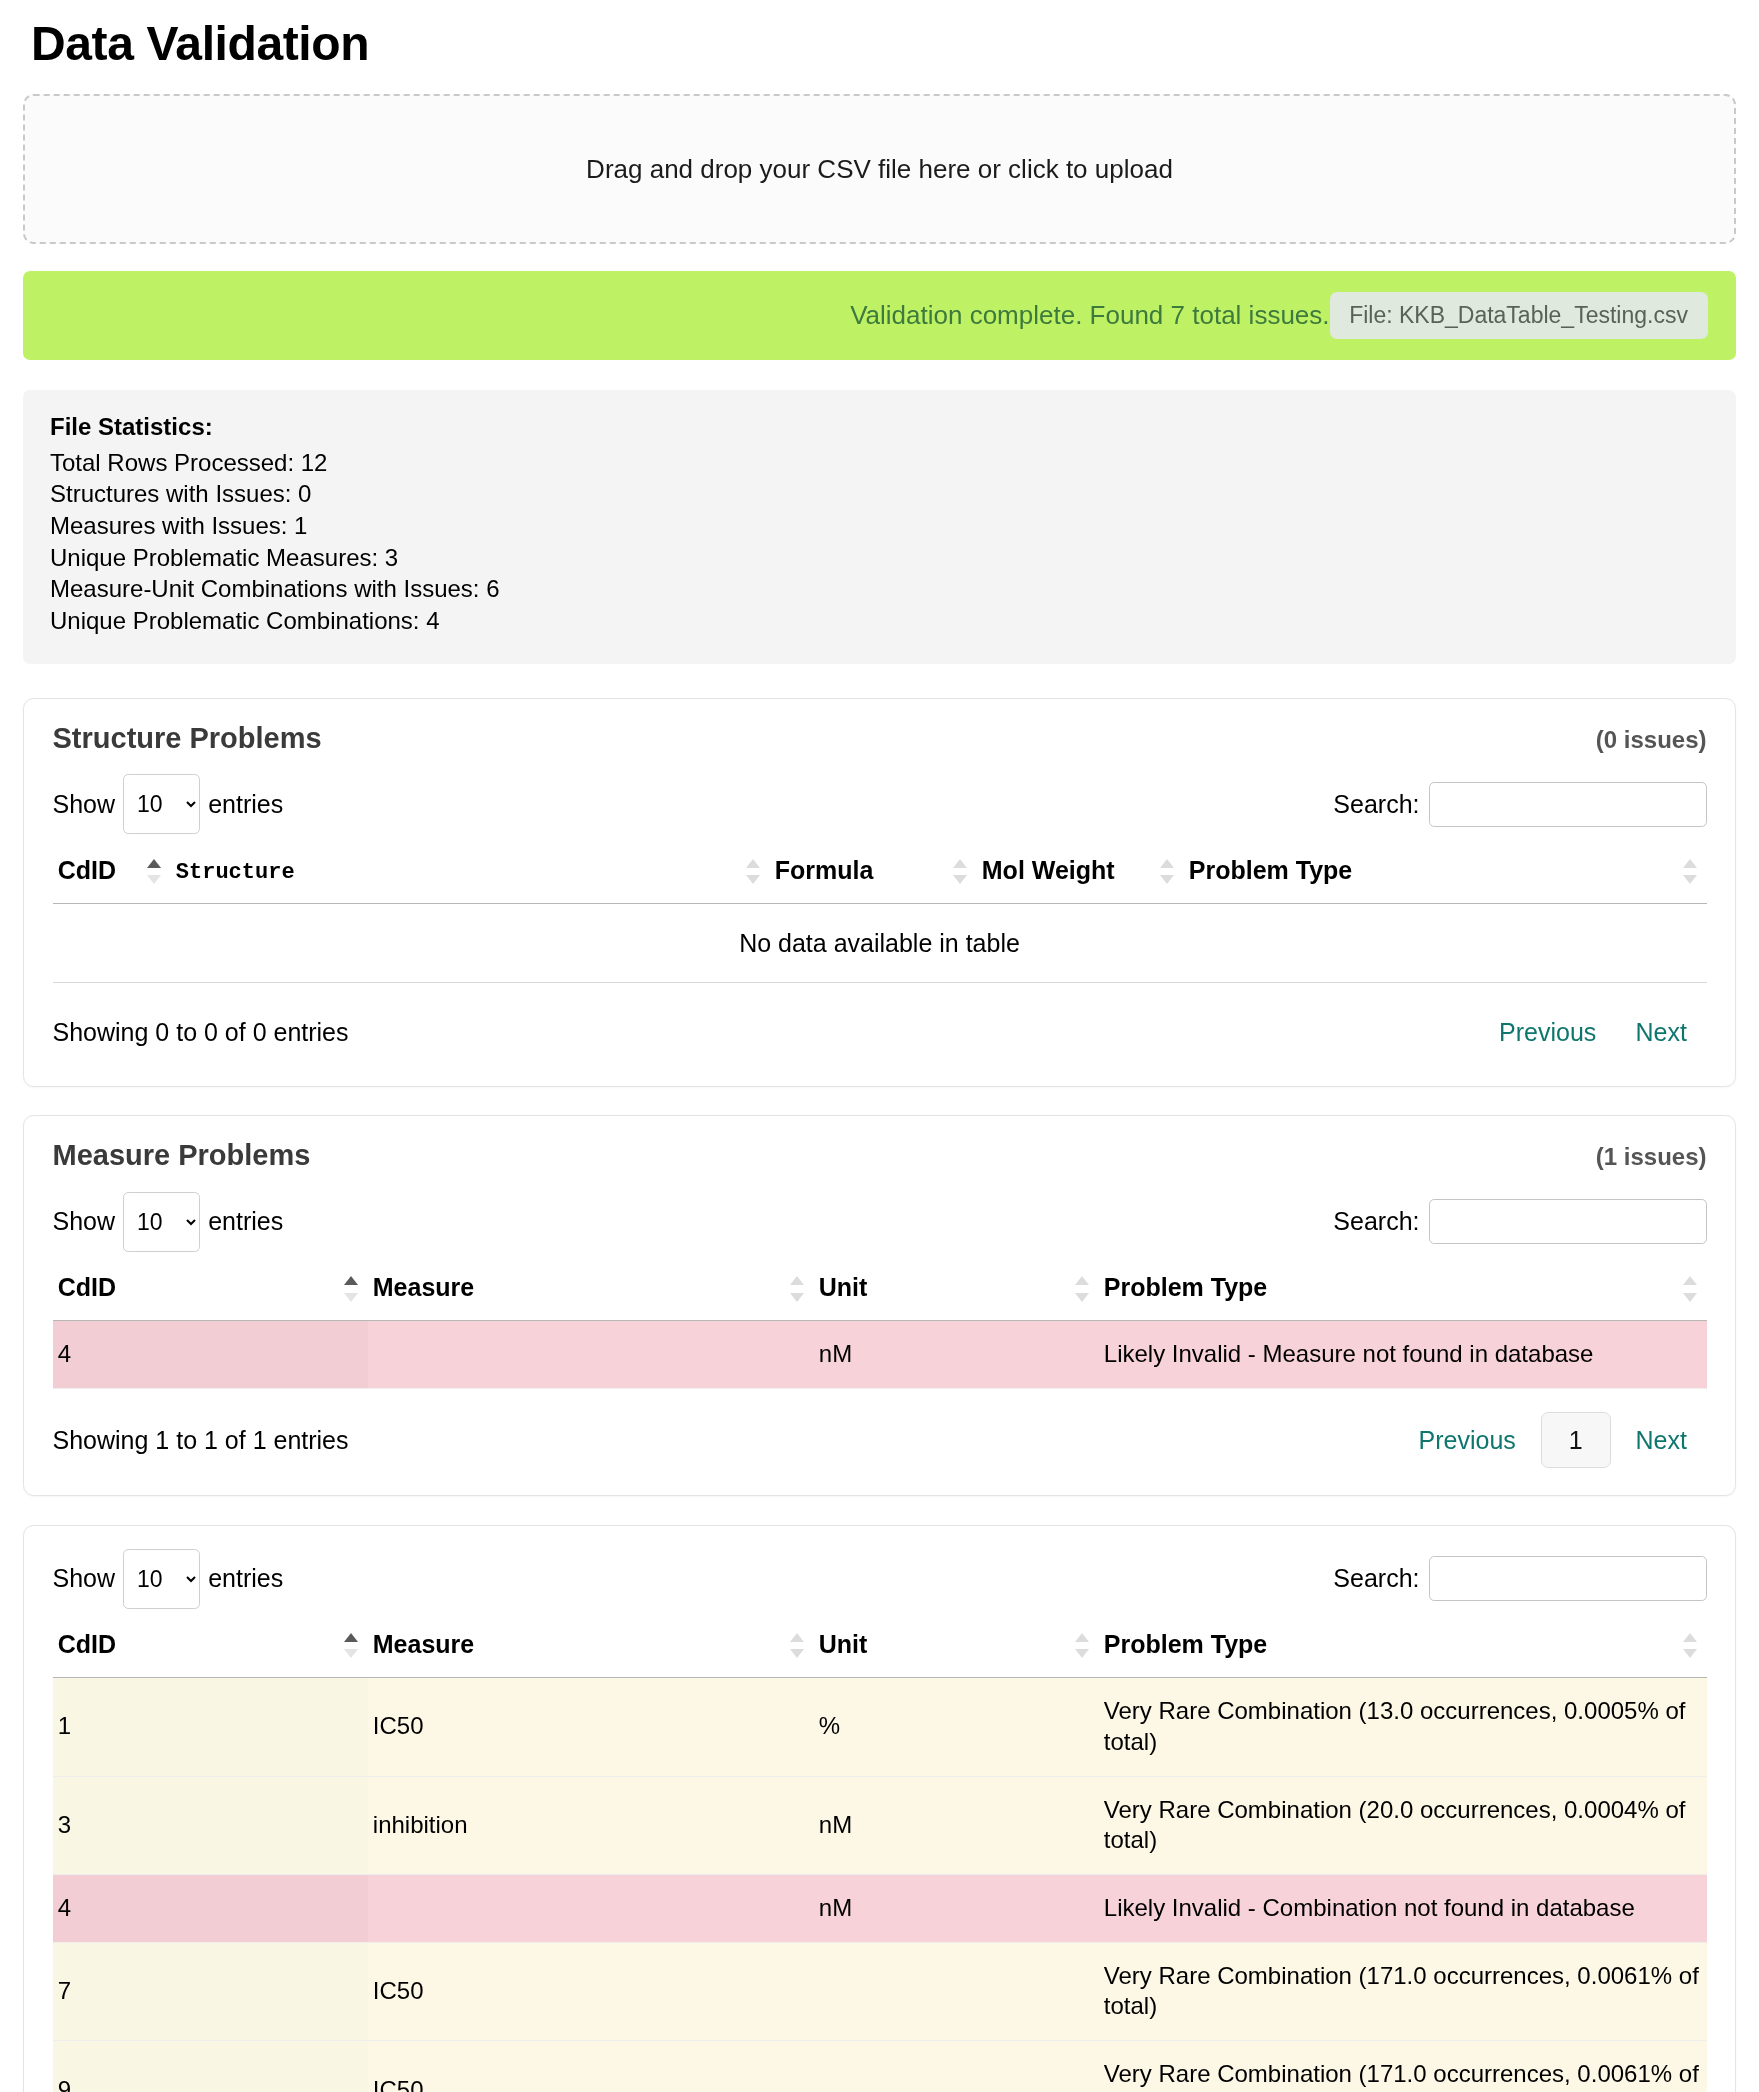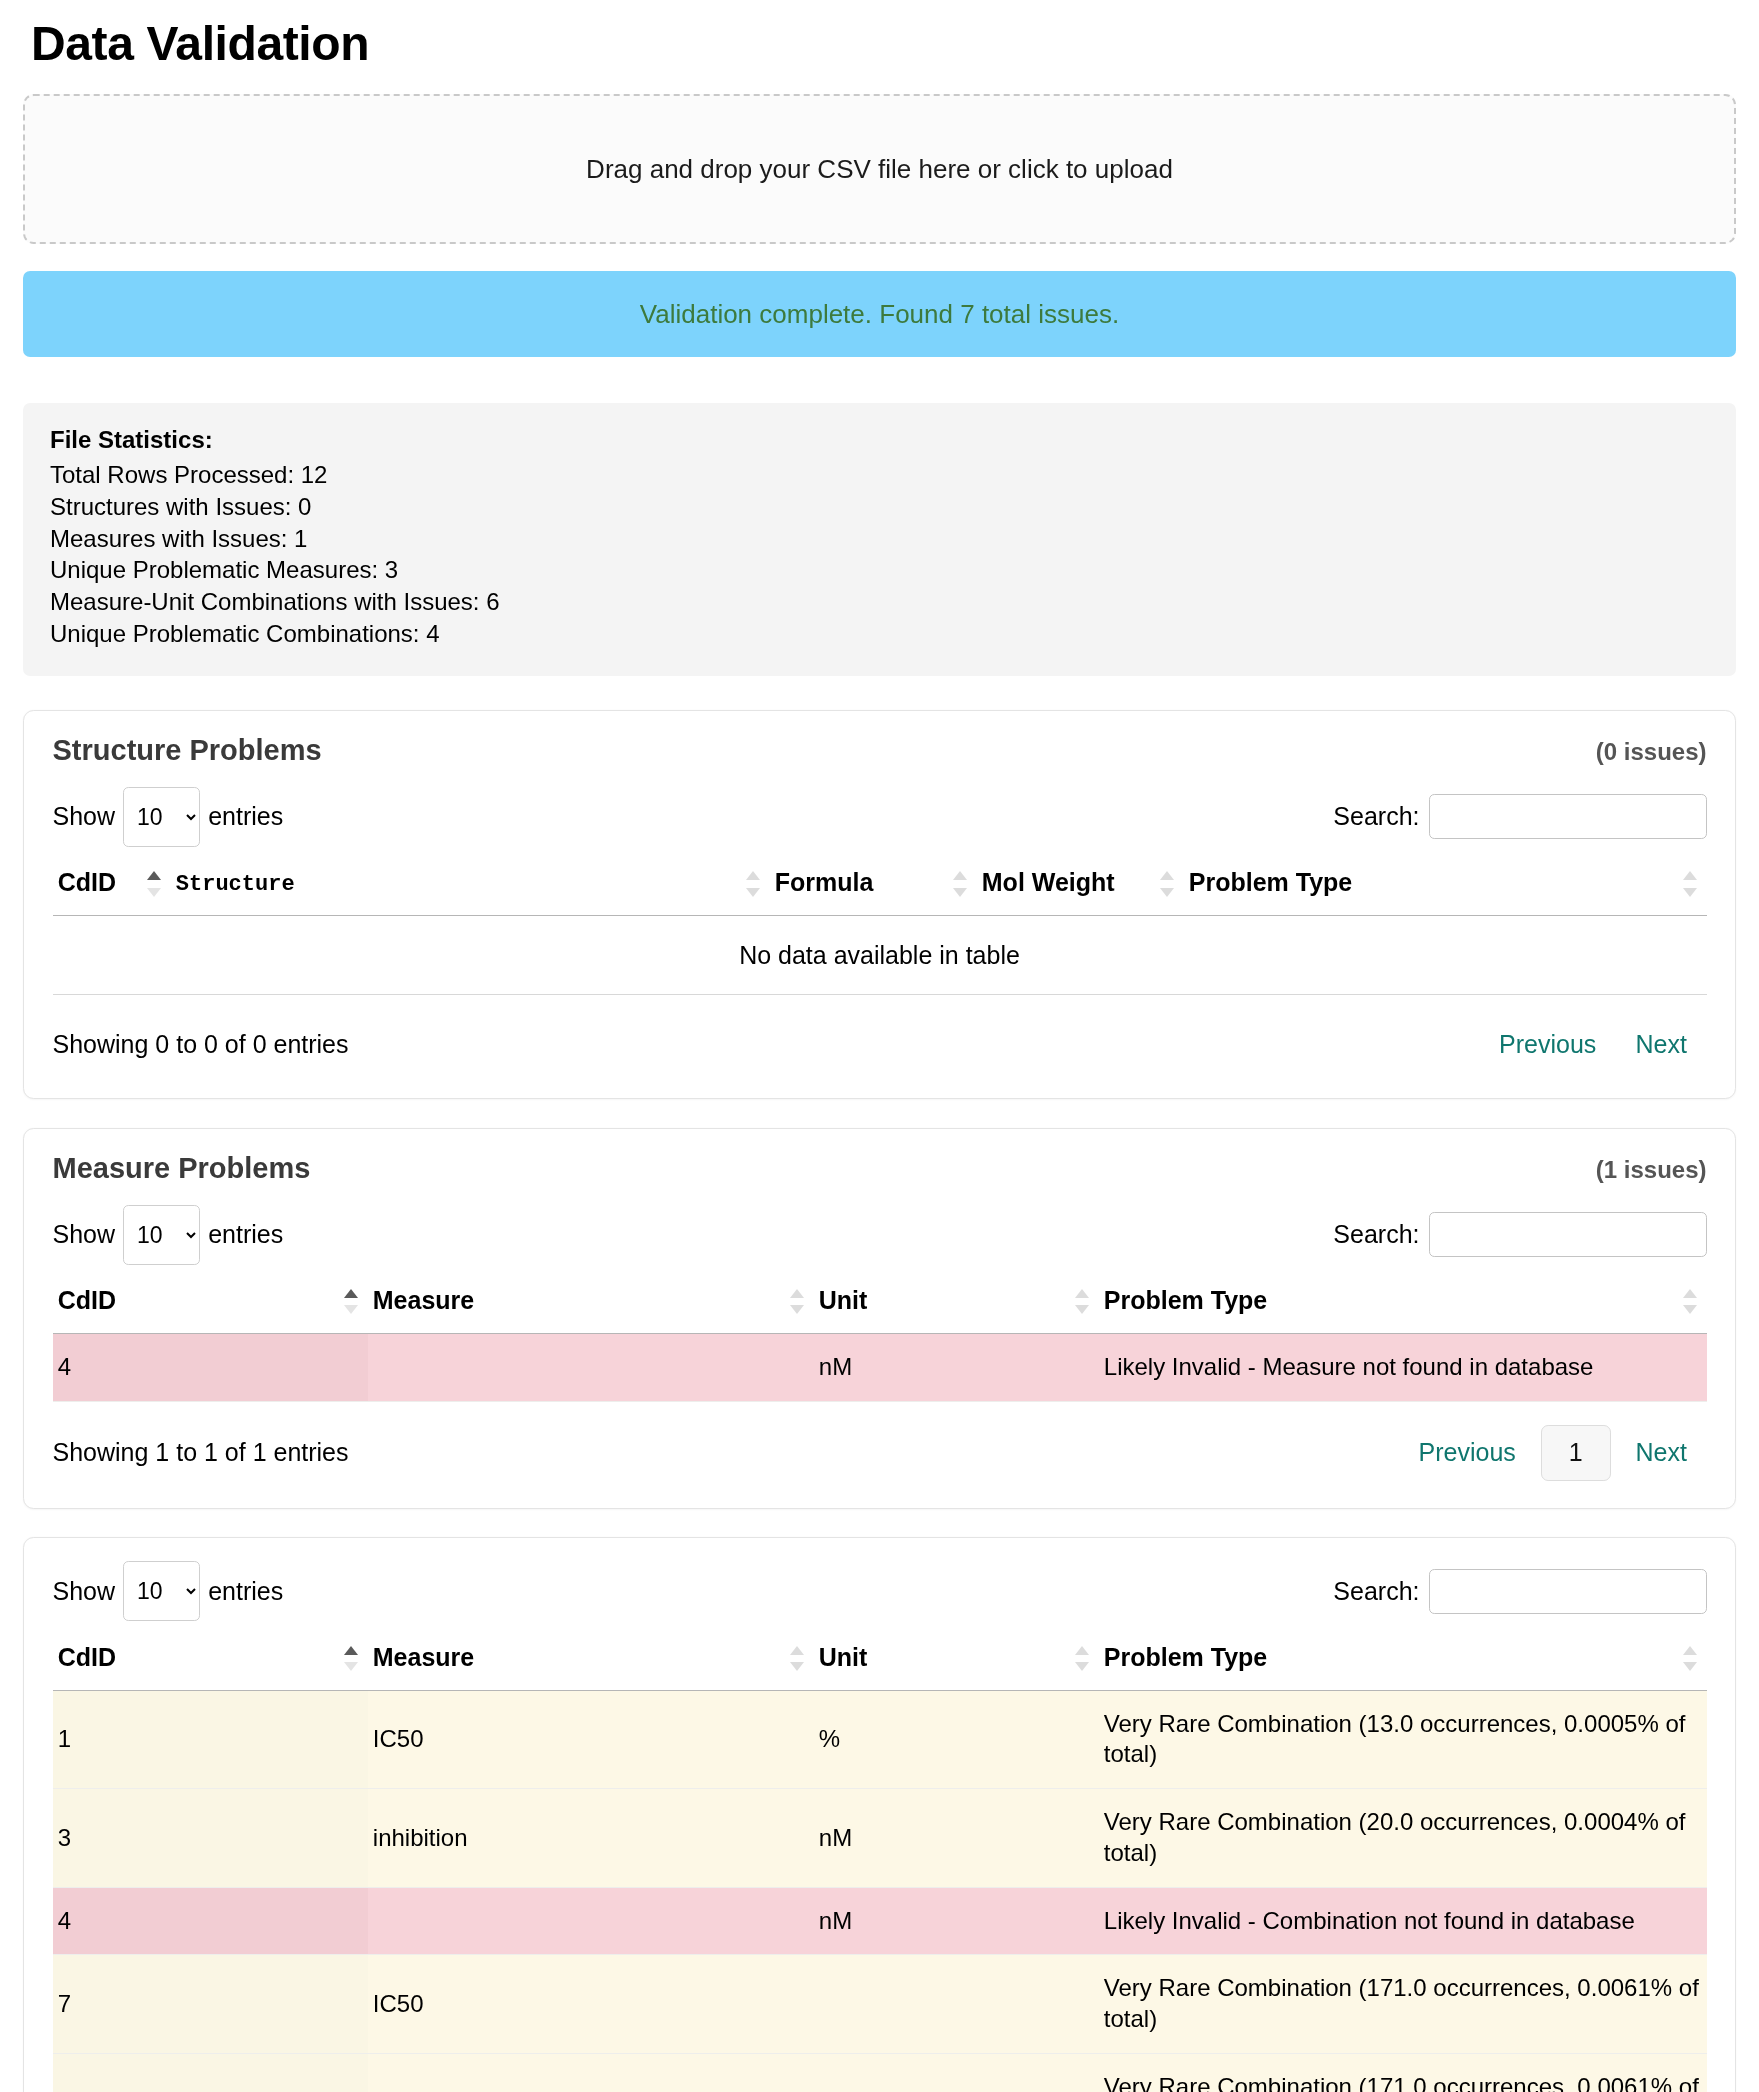--- a/index.html
+++ b/index.html
@@ -34,27 +34,27 @@
     align-items: center;
     justify-content: center;
     margin-bottom: 27px;
   }
   .dropzone-text {
     font-size: 26px;
     color: #1b1b1b;
   }
   
   .alert {
-    background: #7dd3fc;
+    background: #bef264;
     border-radius: 7.1px;
     padding: 21.4px 28.5px;
     display: flex;
     align-items: center;
-    justify-content: center;
-    margin-bottom: 46px;
+    justify-content: flex-end;
+    margin-bottom: 30px;
     min-height: 86px;
   }
   .alert-text {
     font-size: 26px;
     color: #3d7a3d;
   }
   .file-badge {
     background: #dfe9dd;
     color: #5a6158;
     font-size: 23px;
@@ -238,20 +238,21 @@
 <div class="page">
 
   <h1 class="page-title">Data Validation</h1>
 
   <div class="dropzone">
     <div class="dropzone-text">Drag and drop your CSV file here or click to upload</div>
   </div>
 
   <div class="alert">
     <div class="alert-text">Validation complete. Found 7 total issues.</div>
+    <div class="file-badge">File: KKB_DataTable_Testing.csv</div>
   </div>
 
   <div class="stats">
     <div class="stats-title">File Statistics:</div>
     <div class="stats-line">Total Rows Processed: 12</div>
     <div class="stats-line">Structures with Issues: 0</div>
     <div class="stats-line">Measures with Issues: 1</div>
     <div class="stats-line">Unique Problematic Measures: 3</div>
     <div class="stats-line">Measure-Unit Combinations with Issues: 6</div>
     <div class="stats-line">Unique Problematic Combinations: 4</div>

